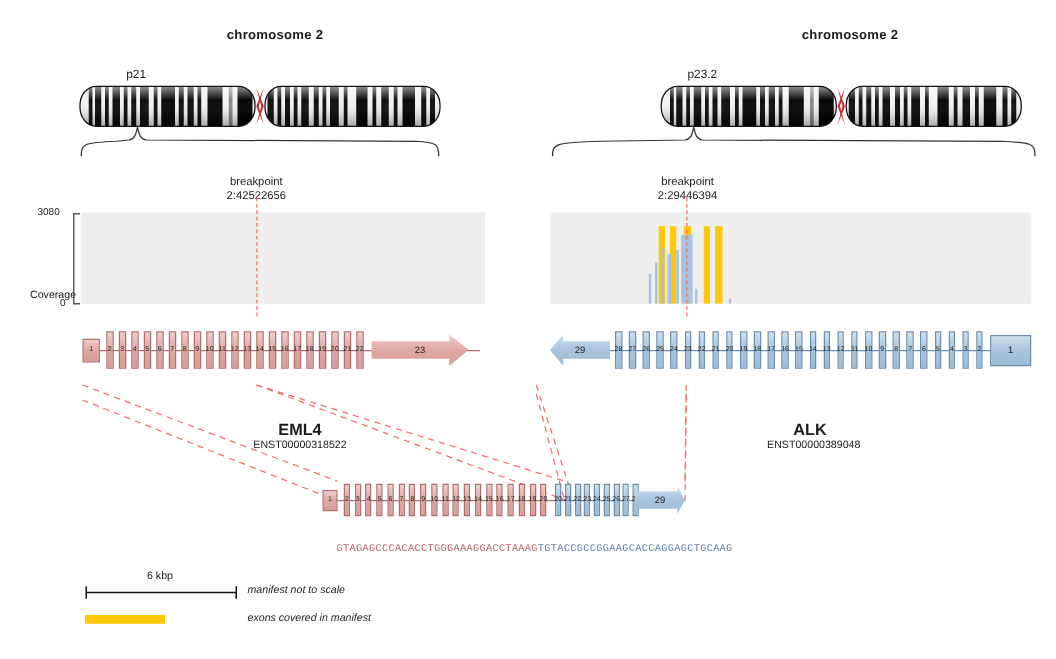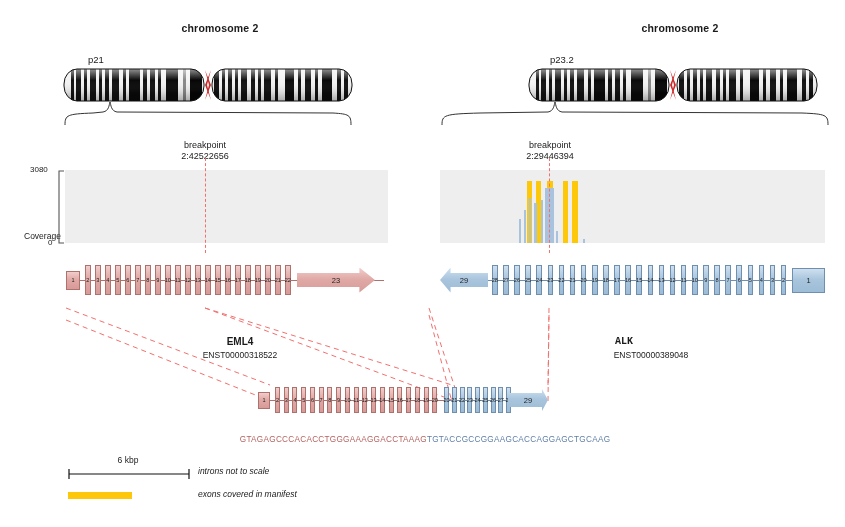--- a/index.html
+++ b/index.html
@@ -6,25 +6,25 @@
   body{width:845px;height:527px;position:relative;overflow:hidden;
        font-family:"Liberation Sans","DejaVu Sans",sans-serif;color:#1a1a1a;}
   .abs{position:absolute;}
   .ctr{text-align:center;}
 
   .chrom-title{font-size:10.5px;font-weight:bold;letter-spacing:.2px;}
   .band-label{font-size:9.5px;}
   .bp-label{font-size:9px;line-height:11px;}
   .axis-max,.axis-min{font-size:8px;}
   .axis-title{font-size:8.5px;transform:rotate(-90deg);transform-origin:left top;white-space:nowrap;}
-  .gene-name{font-size:10px;font-weight:bold;}
+  .gene-name{font-size:13px;font-weight:bold;}
   .gene-tx{font-size:8.5px;}
   .legend-text{font-size:8.5px;font-style:italic;}
   .scale-text{font-size:8.5px;}
-  .seq{font-size:8.2px;letter-spacing:.28px;font-family:Liberation Sans, sans-serif;white-space:pre;}
+  .seq{font-size:8.2px;letter-spacing:.28px;font-family:Liberation Mono, monospace;white-space:pre;}
   .seq .red{color:#b5635f;}
   .seq .blue{color:#5f7fa8;}
 
   .cov-panel{background:#eeeeee;}
   .exon-num{font-size:5.6px;position:absolute;top:50%;left:50%;
             transform:translate(-50%,-50%);color:#222;white-space:nowrap;pointer-events:none;}
   .exon-num.big{font-size:7.5px;}
 
   .exon{position:absolute;box-sizing:border-box;}
   .exon.red{background:linear-gradient(180deg,#f0cdcb 0%,#e0a9a6 45%,#d79b98 100%);
@@ -39,21 +39,21 @@
 
   .cov-bar{position:absolute;bottom:0;}
 
   svg{display:block;overflow:visible;}
 </style>
 </head>
 <body>
 
 <div class="abs ctr chrom-title" style="left:120px;top:22px;width:200px;">chromosome 2</div>
 
-<div class="abs band-label" style="left:88px;top:54px;">p21</div>
+<div class="abs band-label" style="left:101px;top:54px;">p21</div>
 
 <div class="abs" style="left:63px;top:68px;">
 <svg width="290" height="34" viewBox="0 0 290 34">
   <defs>
     <clipPath id="clipL1">
           <rect x="1" y="1" width="140" height="32" rx="13" ry="15"></rect>
         </clipPath>
     <clipPath id="clipL2">
           <rect x="149" y="1" width="140" height="32" rx="13" ry="15"></rect>
         </clipPath>
@@ -399,21 +399,21 @@
       <span class="exon-num">3</span>
     </div>
     <div class="exon blue" style="left: 340.889px; top: 7px; width: 5.5px; height: 30px;">
       <span class="exon-num">2</span>
     </div>
     <div class="exon blue" style="left: 352px; top: 9.5px; width: 33px; height: 25px;">
       <span class="exon-num big">1</span>
     </div>
   </div>
 
-<div class="abs ctr gene-name" style="left:564px;top:336px;width:120px;font-family:Liberation Mono, monospace;">ALK</div>
+<div class="abs ctr gene-name" style="left:588px;top:336px;width:120px;">ALK</div>
 <div class="abs ctr gene-tx" style="left:591px;top:350px;width:120px;">ENST00000389048</div>
 
 <div class="abs" style="left:0;top:0;width:845px;height:527px;pointer-events:none;">
 <svg width="845" height="527" viewBox="0 0 845 527">
   <g stroke="#f2706e" stroke-width="1" stroke-dasharray="5,4" fill="none">
     <line x1="66" y1="308" x2="270" y2="385"></line>
     <line x1="205" y1="308" x2="452" y2="385"></line>
     <line x1="205" y1="308" x2="452" y2="400"></line>
     <line x1="66" y1="320" x2="268" y2="400"></line>
     <line x1="429" y1="308" x2="455" y2="388"></line>
@@ -524,16 +524,16 @@
 </div>
 
 <div class="abs ctr scale-text" style="left:68px;top:455px;width:120px;">6 kbp</div>
 <div class="abs" style="left:68px;top:468px;">
 <svg width="122" height="12" viewBox="0 0 122 12">
   <line x1="1" y1="1" x2="1" y2="11" stroke="#111" stroke-width="1.2"></line>
   <line x1="121" y1="1" x2="121" y2="11" stroke="#111" stroke-width="1.2"></line>
   <line x1="1" y1="6" x2="121" y2="6" stroke="#111" stroke-width="1.2"></line>
 </svg>
 </div>
-<div class="abs legend-text" style="left:198px;top:466px;">introns not to scale</div>
+<div class="abs legend-text" style="left:198px;top:466px;">manifest not to scale</div>
 
 <div class="abs" style="left:68px;top:492px;width:64px;height:7px;background:#fdc70a;"></div>
 <div class="abs legend-text" style="left:198px;top:489px;">exons covered in manifest</div>
 
 </body></html>

